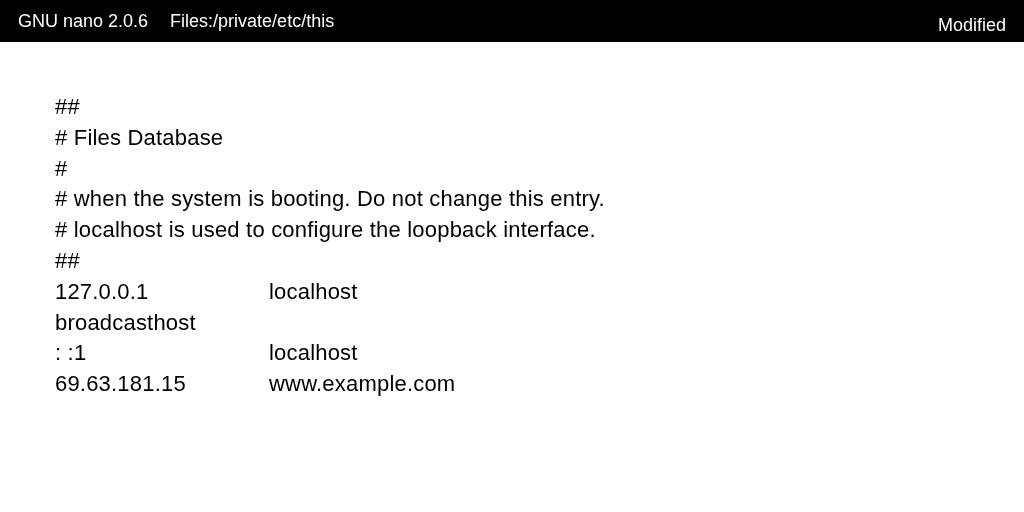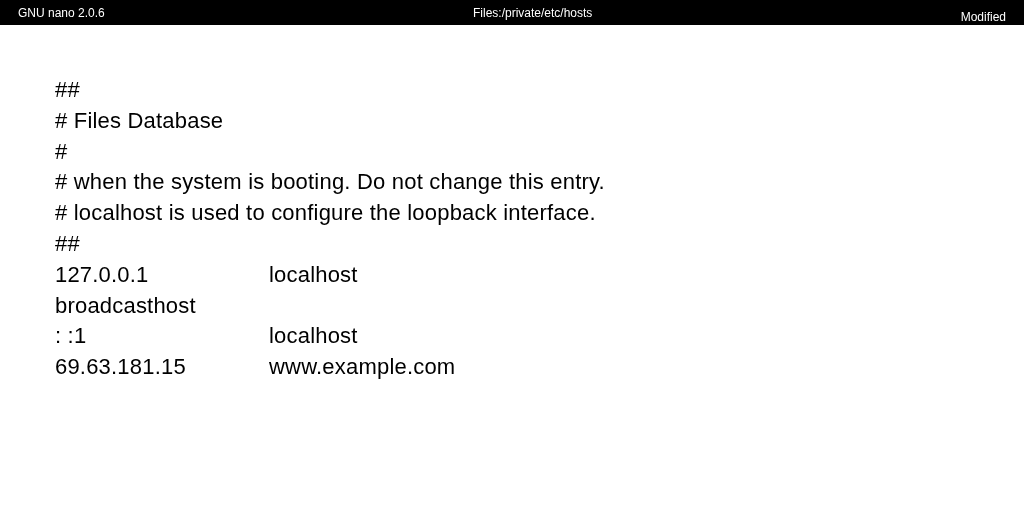--- a/index.html
+++ b/index.html
@@ -10,35 +10,35 @@
     body {
       width: 1024px;
       height: 512px;
       background: #ffffff;
       font-family: "Helvetica Neue", Helvetica, Arial, sans-serif;
       overflow: hidden;
     }
     .header {
       background: #000000;
       color: #ffffff;
-      height: 25px;
+      height: 42px;
       display: flex;
       align-items: center;
       padding: 0 18px;
-      font-size: 12px;
+      font-size: 18px;
       font-weight: 400;
     }
     .header-left {
       flex: 0 0 auto;
     }
     .header-center {
       flex: 1;
       text-align: center;
       display: flex;
-      justify-content: center;
+      margin-left: 22px;
     }
     .header-right {
       flex: 0 0 auto;
       margin-top: 8px;
     }
     .editor {
       padding: 50px 55px 0 55px;
       color: #000000;
       font-size: 22px;
       line-height: 1.4;
@@ -57,21 +57,21 @@
       flex: 1;
     }
   </style>
 </head>
 <body>
 
 <div class="header">
   <div class="header-left">GNU nano 2.0.6</div>
   <div class="header-center">
     <span>Files:</span>
-    <span>/private/etc/hosts</span>
+    <span>/private/etc/this</span>
   </div>
   <div class="header-right">Modified</div>
 </div>
 
 <div class="editor">
   <div>##</div>
   <div># Files Database</div>
   <div>#</div>
   <div># when the system is booting. Do not change this entry.</div>
   <div># localhost is used to configure the loopback interface.</div>

